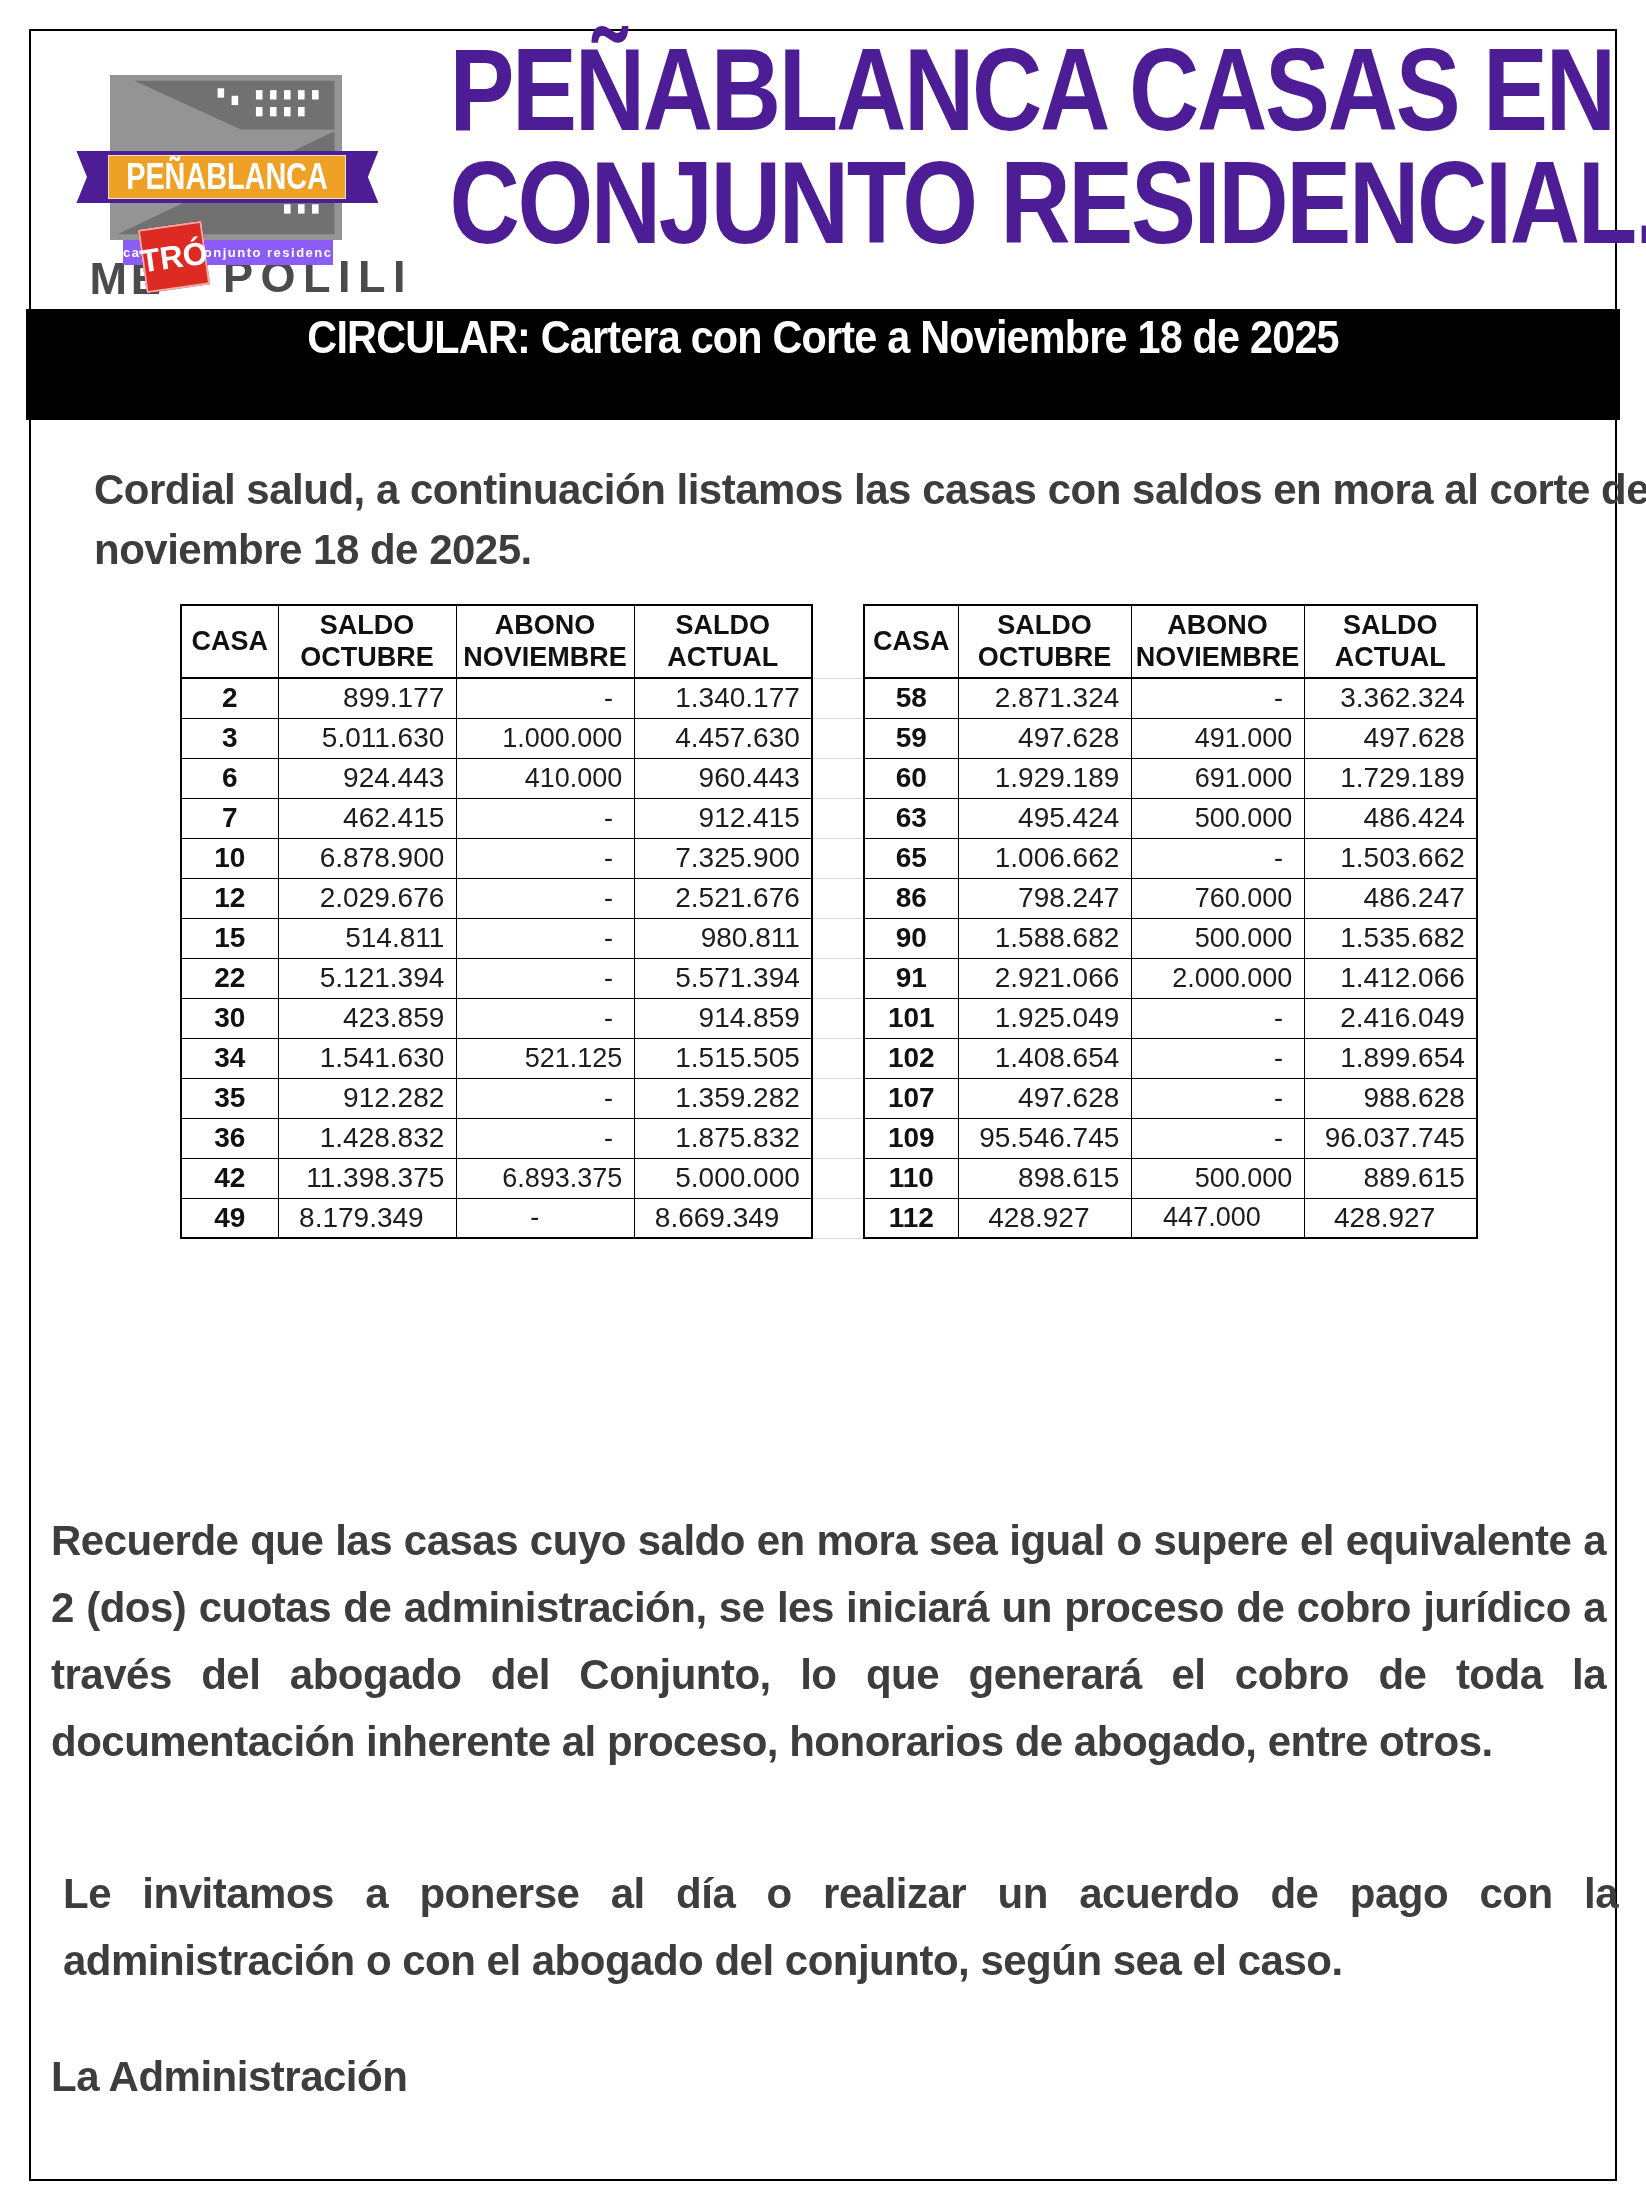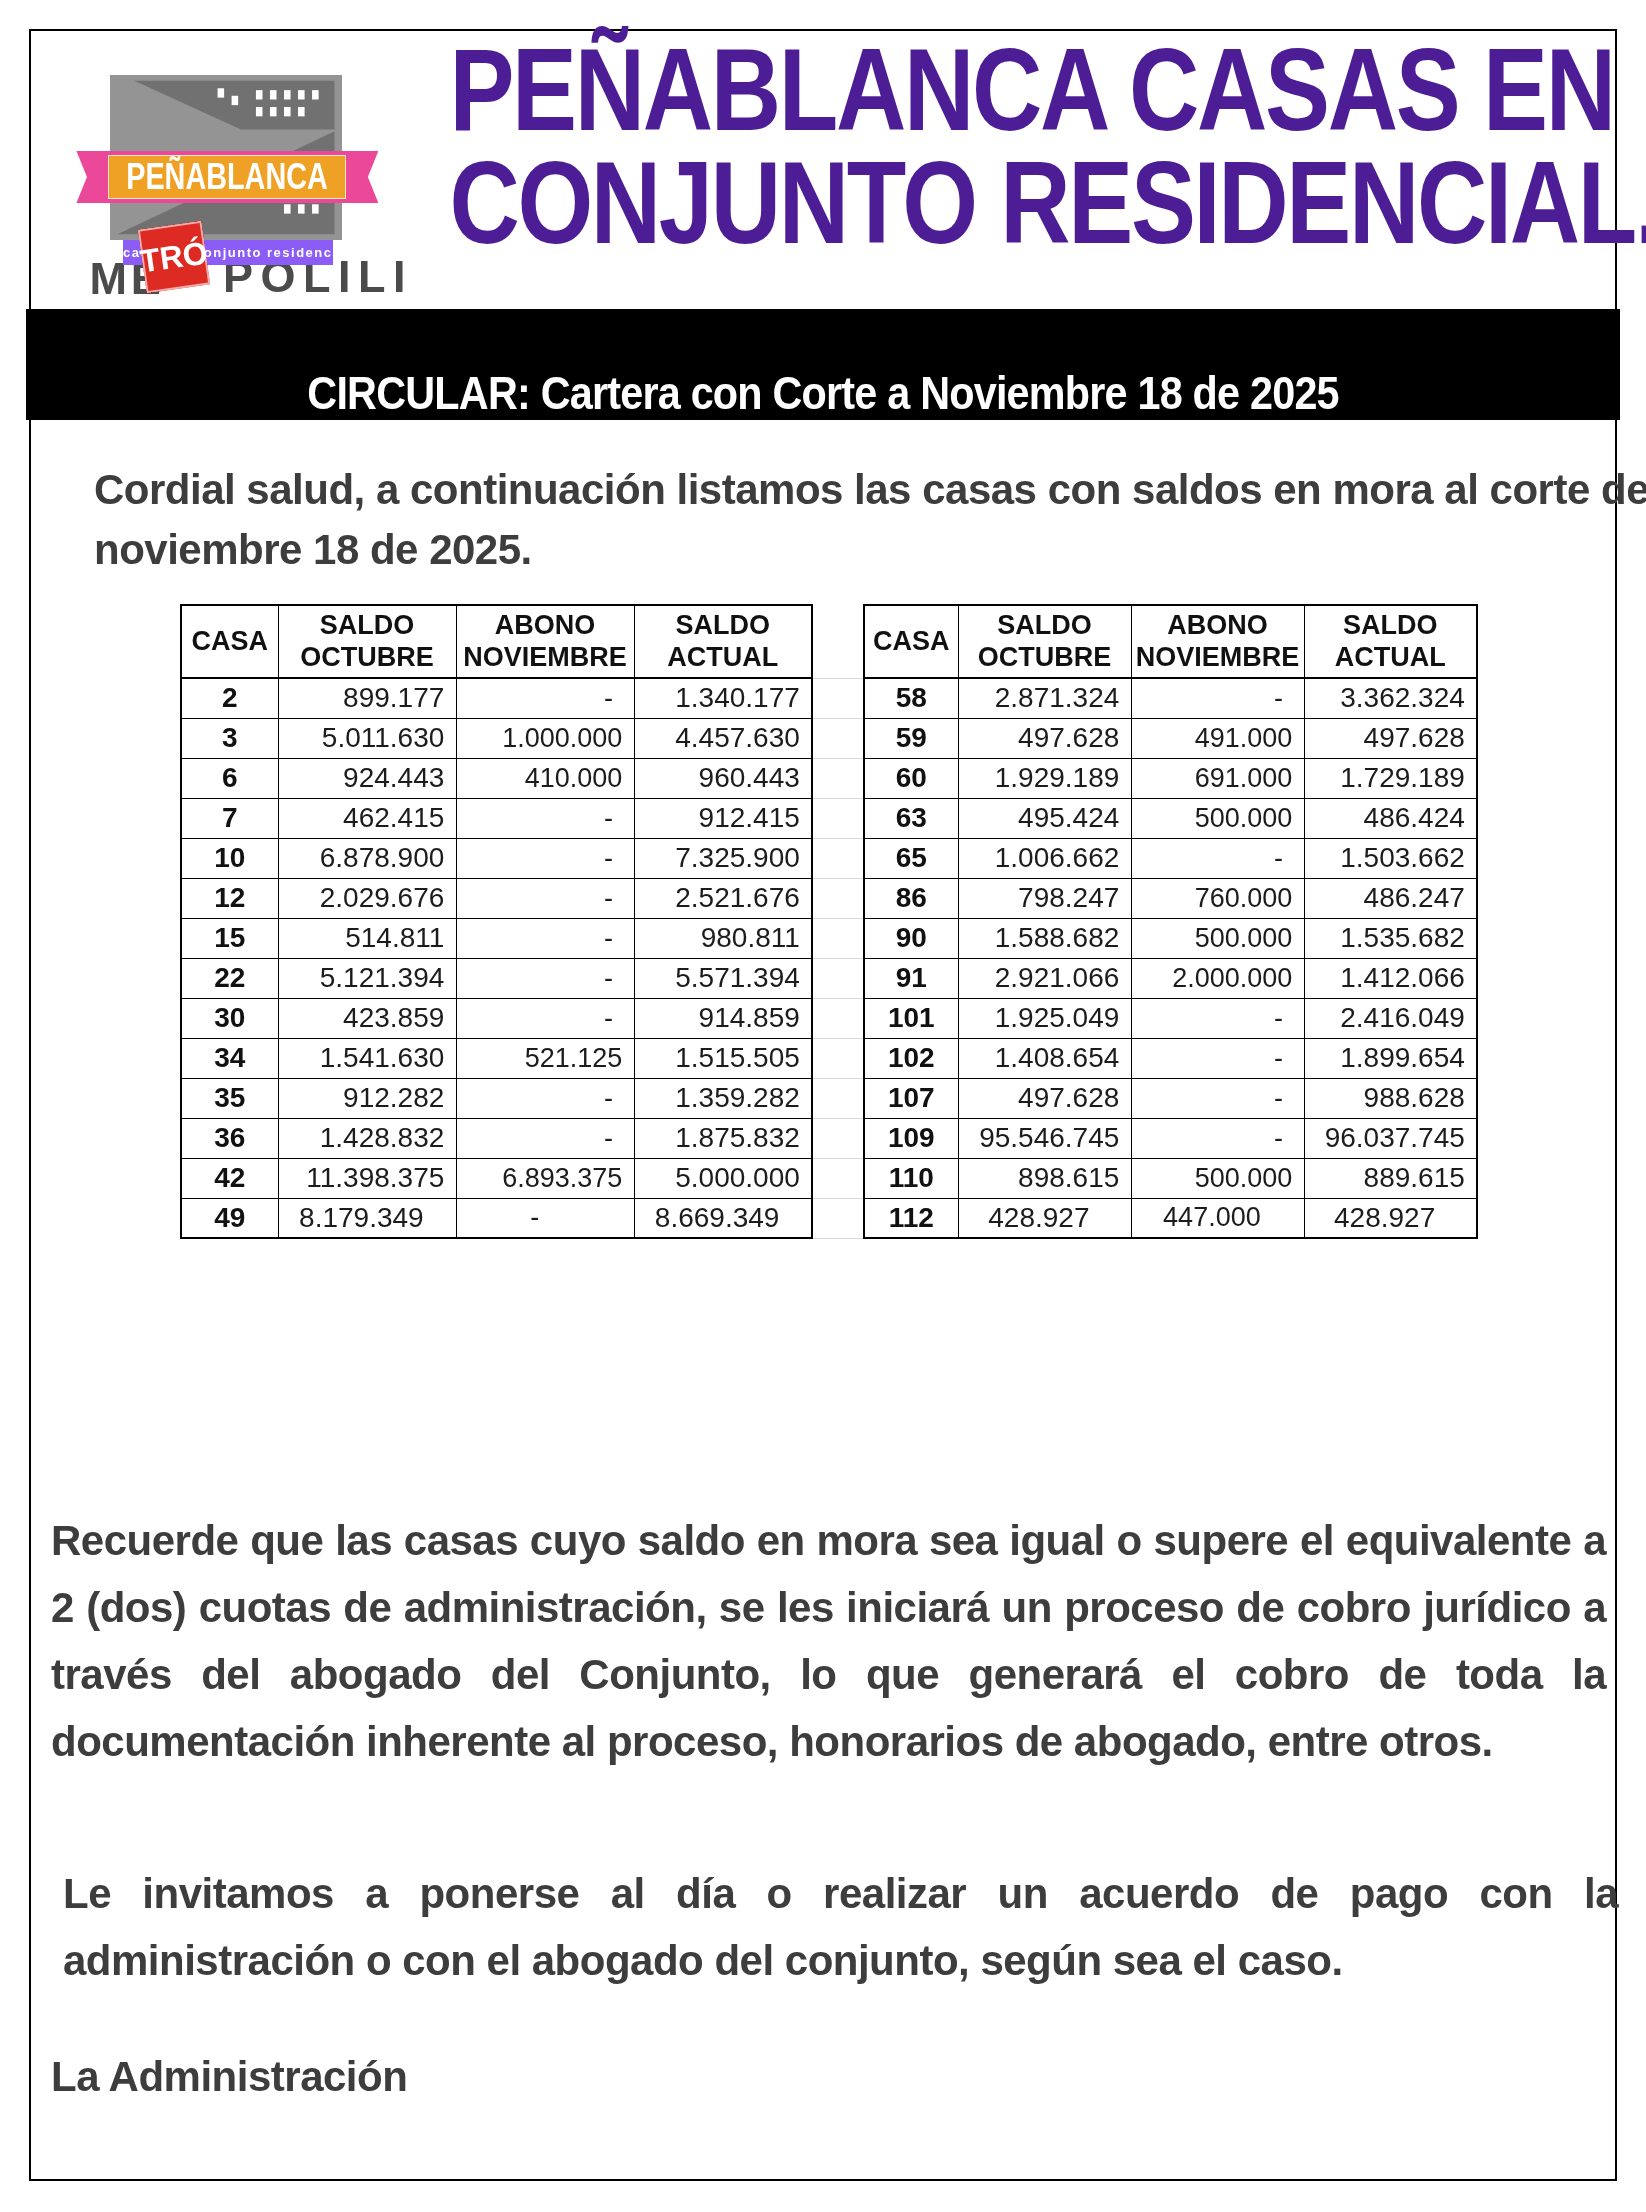--- a/index.html
+++ b/index.html
@@ -10,21 +10,21 @@
     overflow:hidden;
   }
   .frame { position:absolute; left:29px; top:29px; width:1588px; height:2152px;
            border:2.8px solid #000; background:#fff; }
 
   
   .logo { position:absolute; left:82px; top:69px; width:292px; height:236px; }
   .logo-square { position:absolute; left:28px; top:5.6px; width:232px; height:165px;
                  background:#949494; overflow:hidden; }
   .ribbon { position:absolute; left:-5.6px; top:82px; width:302px; height:52px;
-            background:#ec4899; z-index:3;
+            background:#4c1d95; z-index:3;
             clip-path:polygon(0 0,100% 0,96.5% 50%,100% 100%,0 100%,3.5% 50%); }
   .ribbon-inner { position:absolute; left:32px; right:32px; top:3.7px; bottom:3.7px;
             border:1.9px solid rgba(255,255,255,.75); background:#efa125;
             display:flex; align-items:center; justify-content:center; }
   .ribbon-inner span { color:#fff; font-weight:bold; font-size:36px; white-space:nowrap;
             letter-spacing:0px; transform:scaleX(.8); }
   .tagline { position:absolute; left:41px; top:135px; width:210px; height:25px;
             background:#8b5cf6; z-index:3; color:#fff; font-size:13px; font-weight:bold;
             letter-spacing:1.5px; text-align:center; line-height:25px; white-space:nowrap;margin-top:36px; }
   .metro { position:absolute; left:0; top:182px; width:292px; height:54px;
@@ -38,21 +38,21 @@
   .redbox span { color:#fff; font-weight:bold; font-size:32px; }
 
   
   .doc-title { position:absolute; left:349px; top:34px; width:1255px; text-align:center;
             color:#4c1d95; font-weight:bold; font-size:116px; line-height:113px; }
   .doc-title .tline { display:block; transform:scaleX(.84); transform-origin:center;
             letter-spacing:-2.8px; white-space:nowrap; }
 
   
   .banner { position:absolute; left:26px; top:309px; width:1594px; height:111px;
-            background:#000; display:flex; align-items:flex-end; justify-content:center; }
+            background:#000; display:flex; align-items:flex-start; justify-content:center; }
   .banner span { color:#fff; font-weight:bold; font-size:47px; white-space:nowrap;
             transform:scaleX(.88); letter-spacing:-0.9px; }
 
   
   .para { position:absolute; left:51px; width:1555px; color:#3d3d3d; font-weight:bold;
           font-size:42px; text-align:justify; letter-spacing:-0.5px; }
   .intro     { top:460px;  line-height:60px;margin-left:43px; }
   .legal     { top:1507px; line-height:67px; }
   .invite    { top:1860px; line-height:67px;margin-left:12px; }
   .signature { top:2047px; line-height:60px; text-align:left; }

